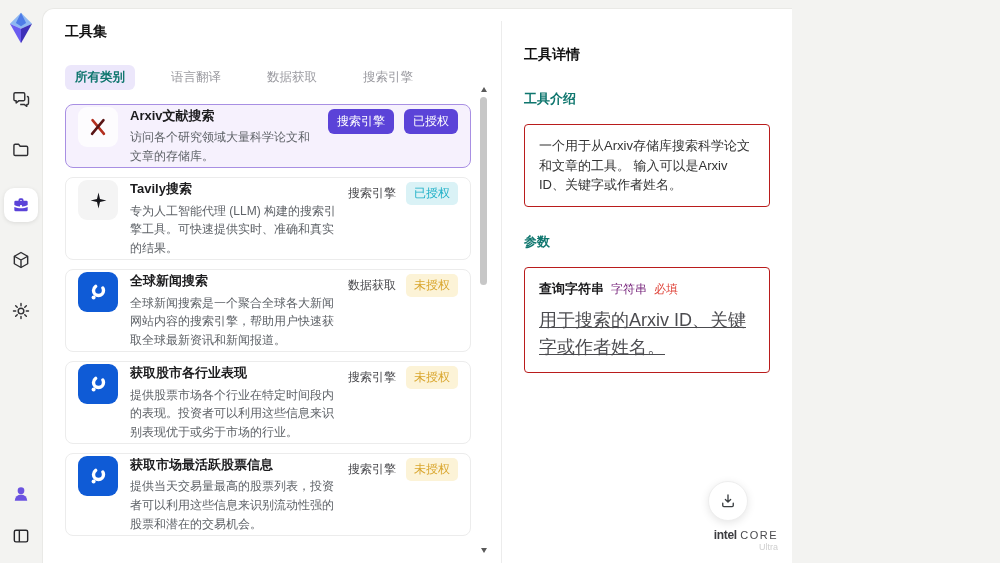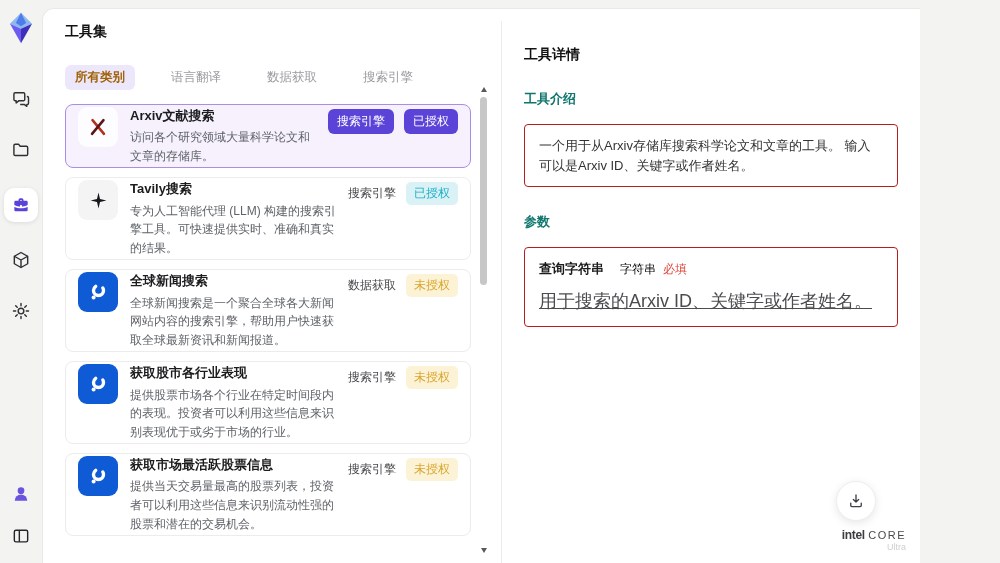--- a/index.html
+++ b/index.html
@@ -1,38 +1,38 @@
 <!DOCTYPE html>
 <html><head>
 <meta charset="utf-8">
 <style>
   * { margin:0; padding:0; box-sizing:border-box; }
   html,body { width:1000px; height:563px; overflow:hidden; }
   body { font-family:"Liberation Sans","DejaVu Sans",sans-serif; background:#f3f3f1; color:#1d1d1f; }
-  .app { position:relative; width:920px; height:563px; }
+  .app { position:relative; width:792px; height:563px; }
 
   
   .sidebar { position:absolute; left:0; top:0; width:42px; height:563px; display:flex; flex-direction:column; align-items:center; }
   .logo { margin-top:10px; width:36px; height:36px; display:flex; align-items:center; justify-content:center; }
   .nav-top { margin-top:40px; display:flex; flex-direction:column; align-items:center; gap:25px; }
   .nav-item { width:26px; height:26px; display:flex; align-items:center; justify-content:center; cursor:pointer; }
   .nav-item.active { width:34px; height:34px; background:#fff; border-radius:10px; box-shadow:0 1px 4px rgba(0,0,0,.10); }
   .nav-bottom { margin-top:auto; margin-bottom:14px; display:flex; flex-direction:column; align-items:center; gap:16px; }
 
   
   .panel { position:absolute; left:42px; top:8px; right:0; bottom:0; background:#fff; border:1px solid #e9e9e6; border-right:none; border-bottom:none; border-top-left-radius:12px; overflow:hidden; }
   .list-pane { position:absolute; left:0; top:0; width:458px; height:100%; padding:14px 30px 0 22px; }
   .detail-pane { position:absolute; left:458px; top:12px; right:0; height:100%; border-left:1px solid #ececec; padding:25px 22px 0 22px; background:#fff; }
 
   .pane-title { font-size:14px; font-weight:bold; color:#121212; }
 
   
   .tabs { display:flex; align-items:center; gap:26px; margin-top:24px; margin-bottom:14px; }
   .tab { font-size:12.5px; color:#9a9aa0; cursor:pointer; padding:4px 10px; border-radius:6px; white-space:nowrap; }
-  .tab.active { background:#ece7fb; color:#a16207; font-weight:bold; }
+  .tab.active { background:#ece7fb; color:#0f766e; font-weight:bold; }
 
   
   .cards { display:flex; flex-direction:column; gap:9px; }
   .card { display:flex; align-items:flex-start; gap:12px; border:1px solid #ececec; border-radius:8px; padding:2px 12px; background:#fff; cursor:pointer; }
   .card.selected { background:#f6f1fd; border:1.5px solid #a88fe3; }
   .cicon { flex:0 0 40px; width:40px; height:40px; border-radius:9px; background:#f4f4f4; display:flex; align-items:center; justify-content:center; }
   .cicon.blue { background:#0f5bd6; }
   .card.selected .cicon { background:#fdfcfe; }
   .cbody { flex:1 1 auto; min-width:0; }
   .ctitle { font-size:13px; font-weight:bold; color:#1c1c1e; line-height:1.4; }
@@ -49,21 +49,21 @@
   .sb-arrow { position:absolute; left:2px; width:0; height:0; border-left:3.5px solid transparent; border-right:3.5px solid transparent; }
   .sb-arrow.up { top:0; border-bottom:5px solid #5a5a5a; }
   .sb-arrow.down { bottom:0; border-top:5px solid #5a5a5a; }
   .sb-thumb { position:absolute; left:1px; top:10px; width:7px; height:188px; background:#c7c7c7; border-radius:4px; cursor:pointer; }
 
   
   .section-h { font-size:13px; font-weight:bold; color:#0f766e; margin-top:26px; }
   .dbox { margin-top:16px; border:1px solid #b91c1c; border-radius:4px; padding:11px 14px; font-size:13px; color:#333; line-height:1.5; }
   .param-head { display:flex; align-items:baseline; gap:7px; }
   .param-name { font-size:13px; font-weight:bold; color:#1c1c1e;font-family:Liberation Serif, serif; }
-  .param-type { font-size:12px; color:#000000;margin-left:9px; }
+  .param-type { font-size:12px; color:#701a75; }
   .param-req { font-size:12px; color:#e0483e; }
   .param-desc { margin-top:9px; font-size:18px; color:#4c4c50;text-decoration:underline; }
 
   
   .floating { position:absolute; right:14px; bottom:10px; display:flex; flex-direction:column; align-items:center; }
   .dl-btn { width:40px; height:40px; border-radius:50%; background:#fff; border:1px solid #eee; box-shadow:0 2px 8px rgba(0,0,0,.10); display:flex; align-items:center; justify-content:center; cursor:pointer; }
   .brand { margin-top:8px; text-align:center; line-height:1.1; }
   .brand-main { font-size:12px; color:#3c3c40; white-space:nowrap;padding-left:36px; }
   .brand-main .i { font-weight:bold; letter-spacing:-0.3px; }
   .brand-main .c { font-weight:normal; letter-spacing:1.5px; font-size:11px; color:#4a4a4e; }

